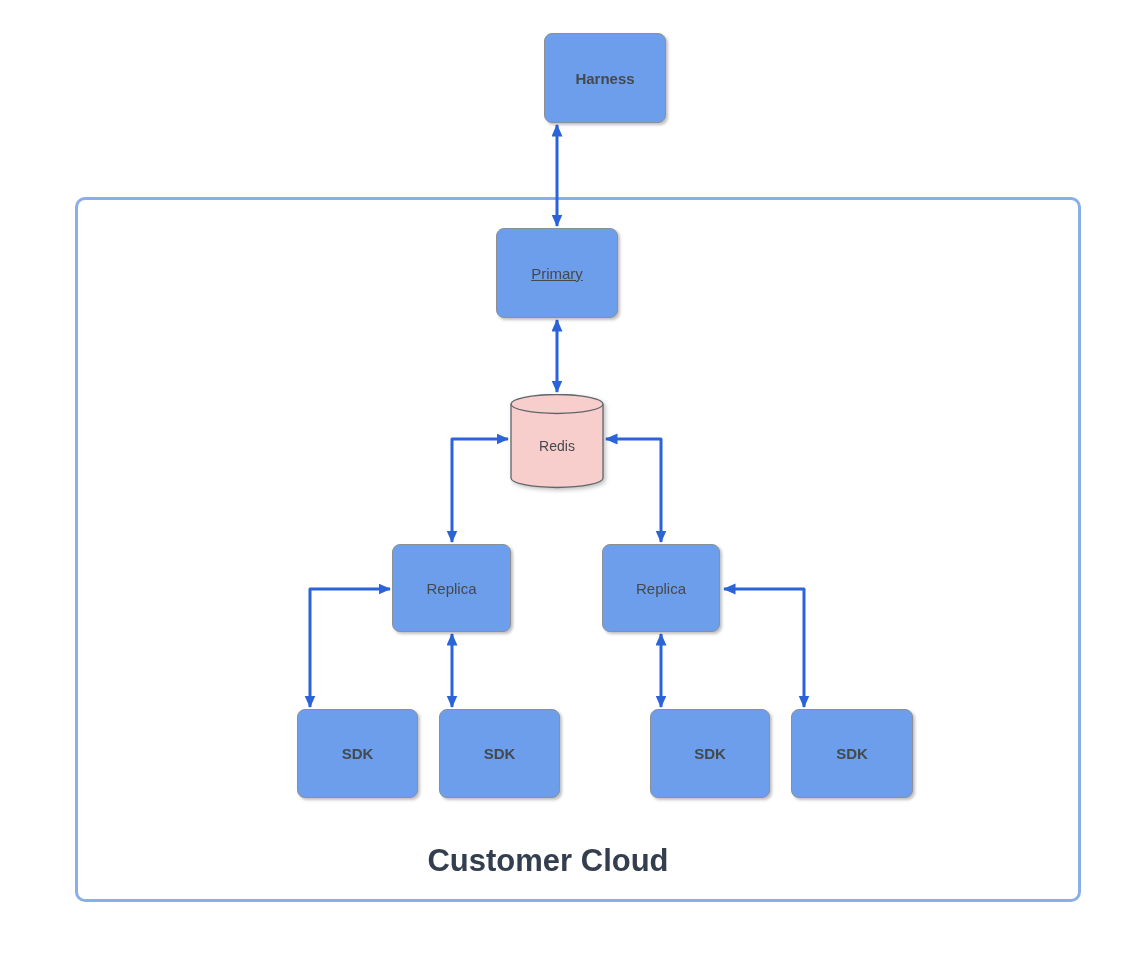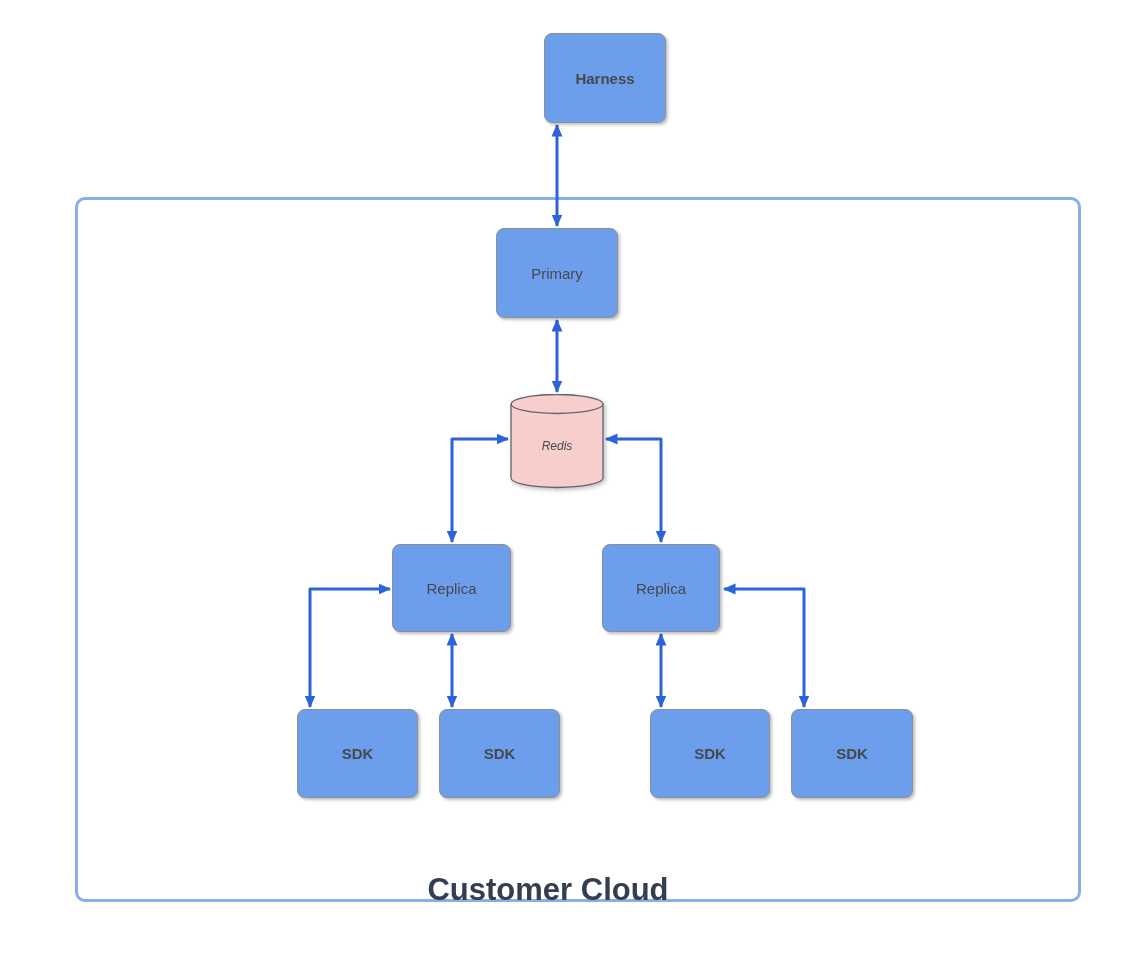--- a/index.html
+++ b/index.html
@@ -23,41 +23,41 @@
   .cloud-container{
     position:absolute;
     left:75px;top:197px;
     width:1000px;height:699px;
     border:3px solid var(--container-border);
     border-radius:10px;
     background:transparent;
   }
   .cloud-title{
     position:absolute;
-    left:548px;top:872px;
+    left:548px;top:843px;
     transform:translateX(-50%);
     font-size:31px;
     font-weight:bold;
     color:var(--title-text);
     white-space:nowrap;
   }
   .node{
     position:absolute;
     display:flex;align-items:center;justify-content:center;
     background:var(--node-fill);
     border:1px solid var(--node-border);
     border-radius:8px;
     box-shadow:2px 2px 3px rgba(0,0,0,0.25);
     color:var(--node-text);
     font-size:15px;
     box-sizing:border-box;
   }
   .bold{font-weight:bold;margin-left:48px;}
   .n-harness{left:496px;top:33px;width:122px;height:90px;}
-  .n-primary{left:496px;top:228px;width:122px;height:90px;}
+  .n-primary{left:496px;top:228px;width:122px;height:90px;text-decoration:underline;}
   .n-replica-left{left:392px;top:544px;width:119px;height:88px;}
   .n-replica-right{left:602px;top:544px;width:118px;height:88px;}
   .n-sdk1{left:249px;top:709px;width:121px;height:89px;}
   .n-sdk2{left:391px;top:709px;width:121px;height:89px;}
   .n-sdk3{left:602px;top:709px;width:120px;height:89px;}
   .n-sdk4{left:743px;top:709px;width:122px;height:89px;}
   .n-redis{
     position:absolute;
     left:510px;top:394px;width:94px;height:95px;
     background:transparent;border:none;box-shadow:none;
@@ -67,21 +67,21 @@
     position:absolute;inset:0;
     filter:drop-shadow(2px 2px 2px rgba(0,0,0,0.25));
   }
   .n-redis .cyl path,.n-redis .cyl ellipse{
     fill:var(--redis-fill);
     stroke:var(--redis-border);
     stroke-width:1.3;
   }
   .n-redis .node-label{
     position:relative;z-index:2;padding-top:8px;
-    color:var(--node-text);font-size:12px;font-style:italic;
+    color:var(--node-text);font-size:14px;
   }
   .edges{
     position:absolute;left:0;top:0;width:1142px;height:957px;
     pointer-events:none;
   }
   .connector{
     fill:none;
     stroke:var(--arrow);
     stroke-width:3;
     stroke-linejoin:round;

